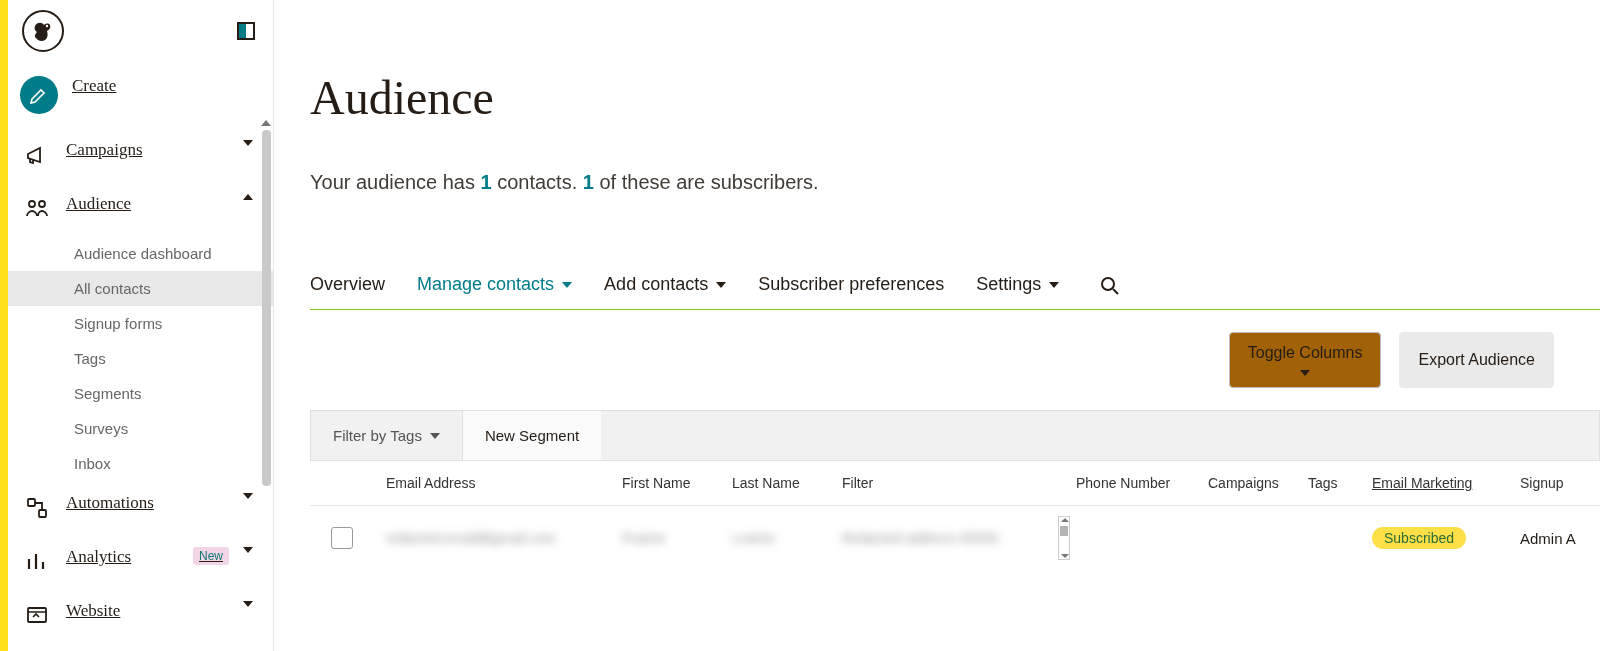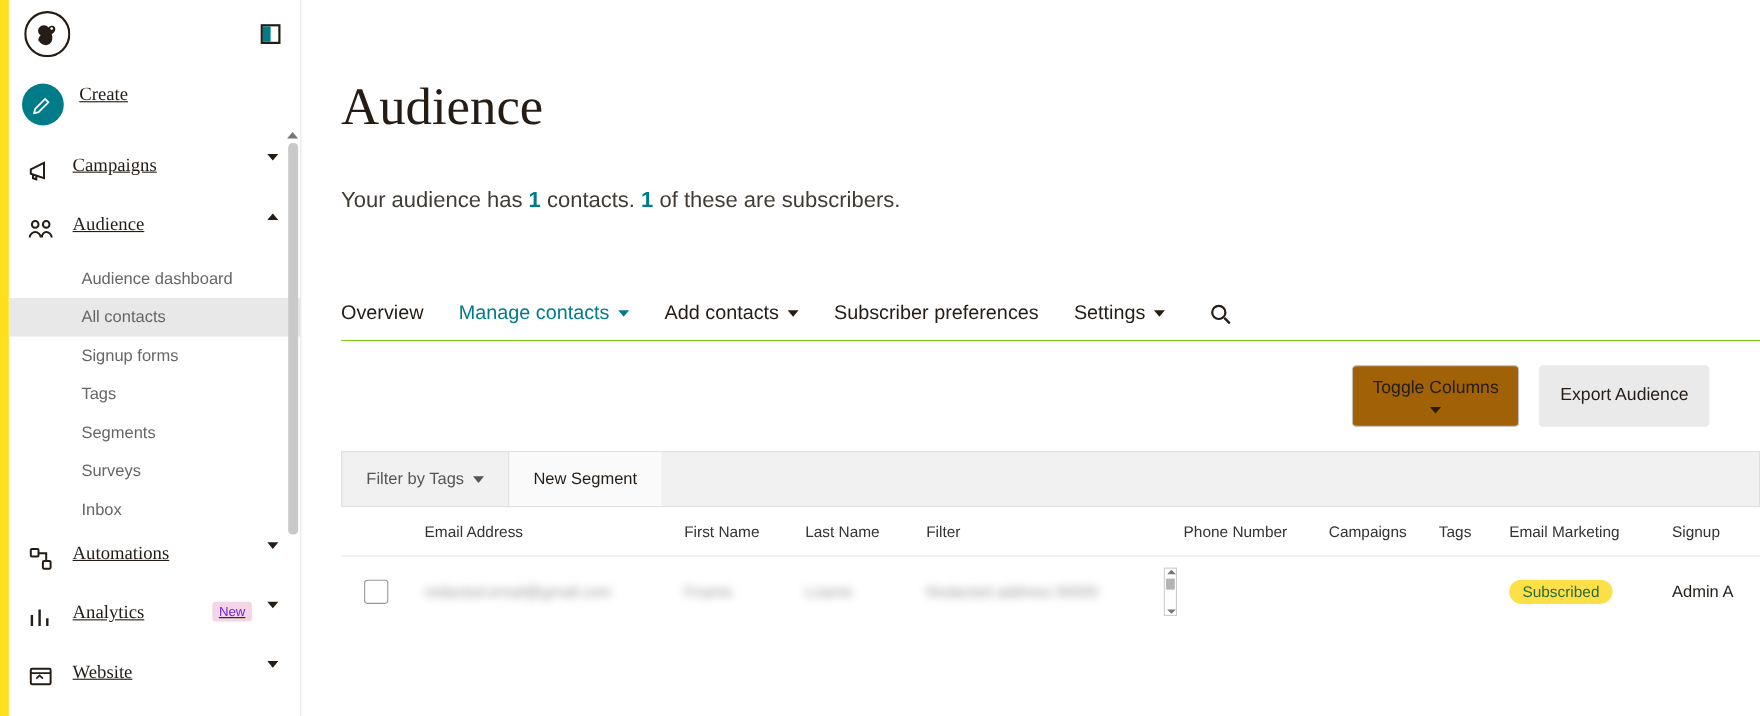--- a/index.html
+++ b/index.html
@@ -19,21 +19,21 @@
   .nav-icon { width: 30px; height: 30px; display: flex; align-items: center; justify-content: center; flex-shrink:0; }
   .nav-label { font-size: 17px; color: #241c15; flex: 1; font-family: Georgia, serif; }
   .chevron { width: 0; height: 0; border-left: 5px solid transparent; border-right: 5px solid transparent; }
   .chevron.down { border-top: 6px solid #241c15; }
   .chevron.up { border-bottom: 6px solid #241c15; }
   .create-circle { width: 38px; height: 38px; border-radius: 50%; background: #007c89; display:flex; align-items:center; justify-content:center; }
   .create-row { padding: 14px 20px 14px 12px; }
   .sub-items { }
   .sub-item { padding: 9px 20px 9px 66px; font-size: 15px; color: #666; cursor: pointer; }
   .sub-item.active { background: #e8e8e8; }
-  .badge-new { background: #f4d5e7; color: #6d28d9; font-size: 12px; padding: 2px 6px; border-radius: 3px; margin-left: 4px; }
+  .badge-new { background: #f4d5e7; color: #0f766e; font-size: 12px; padding: 2px 6px; border-radius: 3px; margin-left: 4px; }
   .main { flex: 1; padding: 0 0 0 36px; overflow: hidden; position: relative; }
   .page-title { font-family: Georgia, "Times New Roman", serif; font-size: 48px; font-weight: 400; margin-top: 70px; margin-bottom: 46px; }
   .subtitle { font-size: 20px; color: #403b35; margin-bottom: 80px; }
   .subtitle .num { color: #007c89; font-weight: 600; }
   .tab-row { display: flex; align-items: center; gap: 32px; border-bottom: 1px solid #84cc16; padding-bottom: 14px; margin-right: 0; }
   .tab { font-size: 18px; color: #241c15; cursor: pointer; display: flex; align-items: center; gap: 8px; }
   .tab.active { color: #007c89; }
   .tab .chevron.down { border-top-color: currentColor; }
   .search-icon { width: 20px; height: 20px; margin-left: 8px; }
   .controls-row { display: flex; justify-content: flex-end; gap: 18px; padding: 22px 46px 22px 0; }
@@ -48,21 +48,21 @@
   .table-row { display: flex; align-items: center; padding: 10px 0; position: relative; }
   .cell-check { width: 64px; display:flex; justify-content:center; }
   .checkbox { width: 22px; height: 22px; border: 1px solid #999; border-radius: 3px; background:#fff; }
   .col-email { width: 248px; padding-left: 12px; }
   .col-first { width: 110px; }
   .col-last { width: 110px; }
   .col-addr { width: 234px; }
   .col-phone { width: 132px; }
   .col-bday { width: 100px; }
   .col-tags { width: 64px; }
-  .col-mkt { width: 148px; }
+  .col-mkt { width: 148px; text-decoration: underline; }
   .col-src { width: 80px; }
   .blur { filter: blur(4px); color:#999; font-size:14px; }
   .sub-badge { background: #fde047; color: #2a6b36; padding: 3px 12px; border-radius: 12px; font-size: 14px; display:inline-block; }
   .mini-scroll { width:12px; height:44px; border:1px solid #ccc; position:relative; margin-left:auto; margin-right:6px; }
   .mini-scroll .thumb { position:absolute; top:9px; left:1px; width:8px; height:10px; background:#b3b3b3; }
   .arrow-small { width:0; height:0; border-left:4px solid transparent; border-right:4px solid transparent; position:absolute; left:2px;}
   .arrow-small.up{ top:1px; border-bottom:4px solid #777;}
   .arrow-small.down{ bottom:1px; border-top:4px solid #777;}
   .spacer { flex:1; }
 </style>

